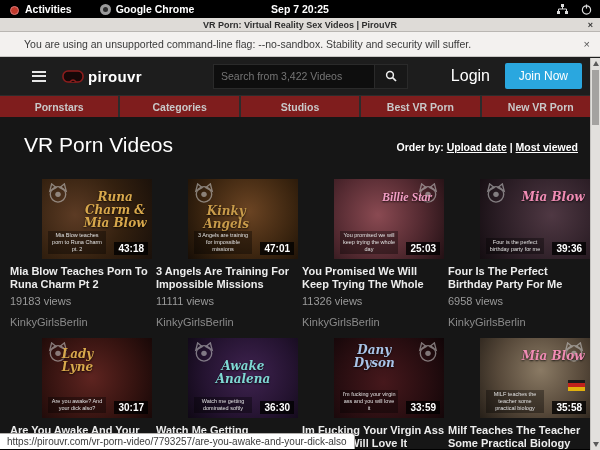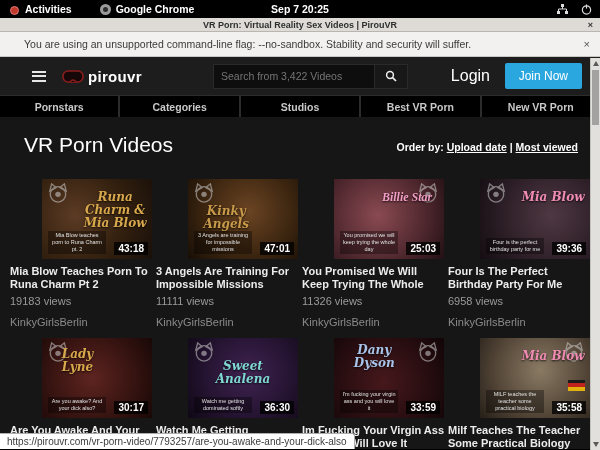--- a/index.html
+++ b/index.html
@@ -44,21 +44,21 @@
   .searchwrap input { width:162px; height:25px; background:#0e0e0e; border:1px solid #2a2a2a;
     color:#9a9a9a; font-size:10.5px; padding:0 7px; outline:none; }
   .searchbtn { width:33px; height:25px; background:#181818; border:1px solid #2a2a2a; border-left:none;
     display:flex; align-items:center; justify-content:center; cursor:pointer; }
   .login { position:absolute; right:110px; color:#fff; font-size:16px; cursor:pointer; }
   .joinbtn { position:absolute; right:18px; background:#2aa7df; color:#fff; font-size:12px;
     padding:6px 14px; border-radius:2px; cursor:pointer; }
 
   .nav { height:22px; background:#2c2c2c; display:grid; grid-template-columns:repeat(5,1fr);
     gap:0 2px; border-top:1px solid #2c2c2c; }
-  .nav-item { background:#000000; color:#c9c9c9; font-size:10.5px; font-weight:bold;
+  .nav-item { background:#7f1d1d; color:#c9c9c9; font-size:10.5px; font-weight:bold;
     display:flex; align-items:center; justify-content:center; cursor:pointer; }
 
   .headrow { height:62px; position:relative;padding-left:22px; }
   .pagetitle { position:absolute; left:24px; top:16px; color:#fff; font-size:21px; font-weight:400; }
   .orderby { position:absolute; right:22px; top:24px; color:#fff; font-size:10.5px; font-weight:bold; }
   .orderby a { color:#fff; text-decoration:underline; cursor:pointer; }
 
   .grid { display:grid; grid-template-columns:repeat(4,1fr); column-gap:4px; row-gap:10px;
     padding:0 10px; }
   .card { cursor:pointer; }
@@ -293,21 +293,21 @@
   </div>
 
   <div class="card t6">
     <div class="thumb">
       <svg class="wm" viewBox="0 0 24 22">
         <path d="M3 9 L5 1 L10 5 Z" fill="none" stroke="#cfcfcf" stroke-width="1.5"></path>
         <path d="M21 9 L19 1 L14 5 Z" fill="none" stroke="#cfcfcf" stroke-width="1.5"></path>
         <circle cx="12" cy="12.5" r="8.5" fill="none" stroke="#cfcfcf" stroke-width="1.5"></circle>
         <circle cx="12" cy="12.5" r="3" fill="#cfcfcf"></circle>
       </svg>
-      <div class="overlay">Sweet Analena</div>
+      <div class="overlay">Awake Analena</div>
       <div class="caption">Watch me getting dominated softly</div>
 
       <span class="duration">36:30</span>
     </div>
     <div class="vtitle">Watch Me Getting Dominated Softly</div>
 
     <div class="studio"></div>
   </div>
 
   <div class="card t7">

